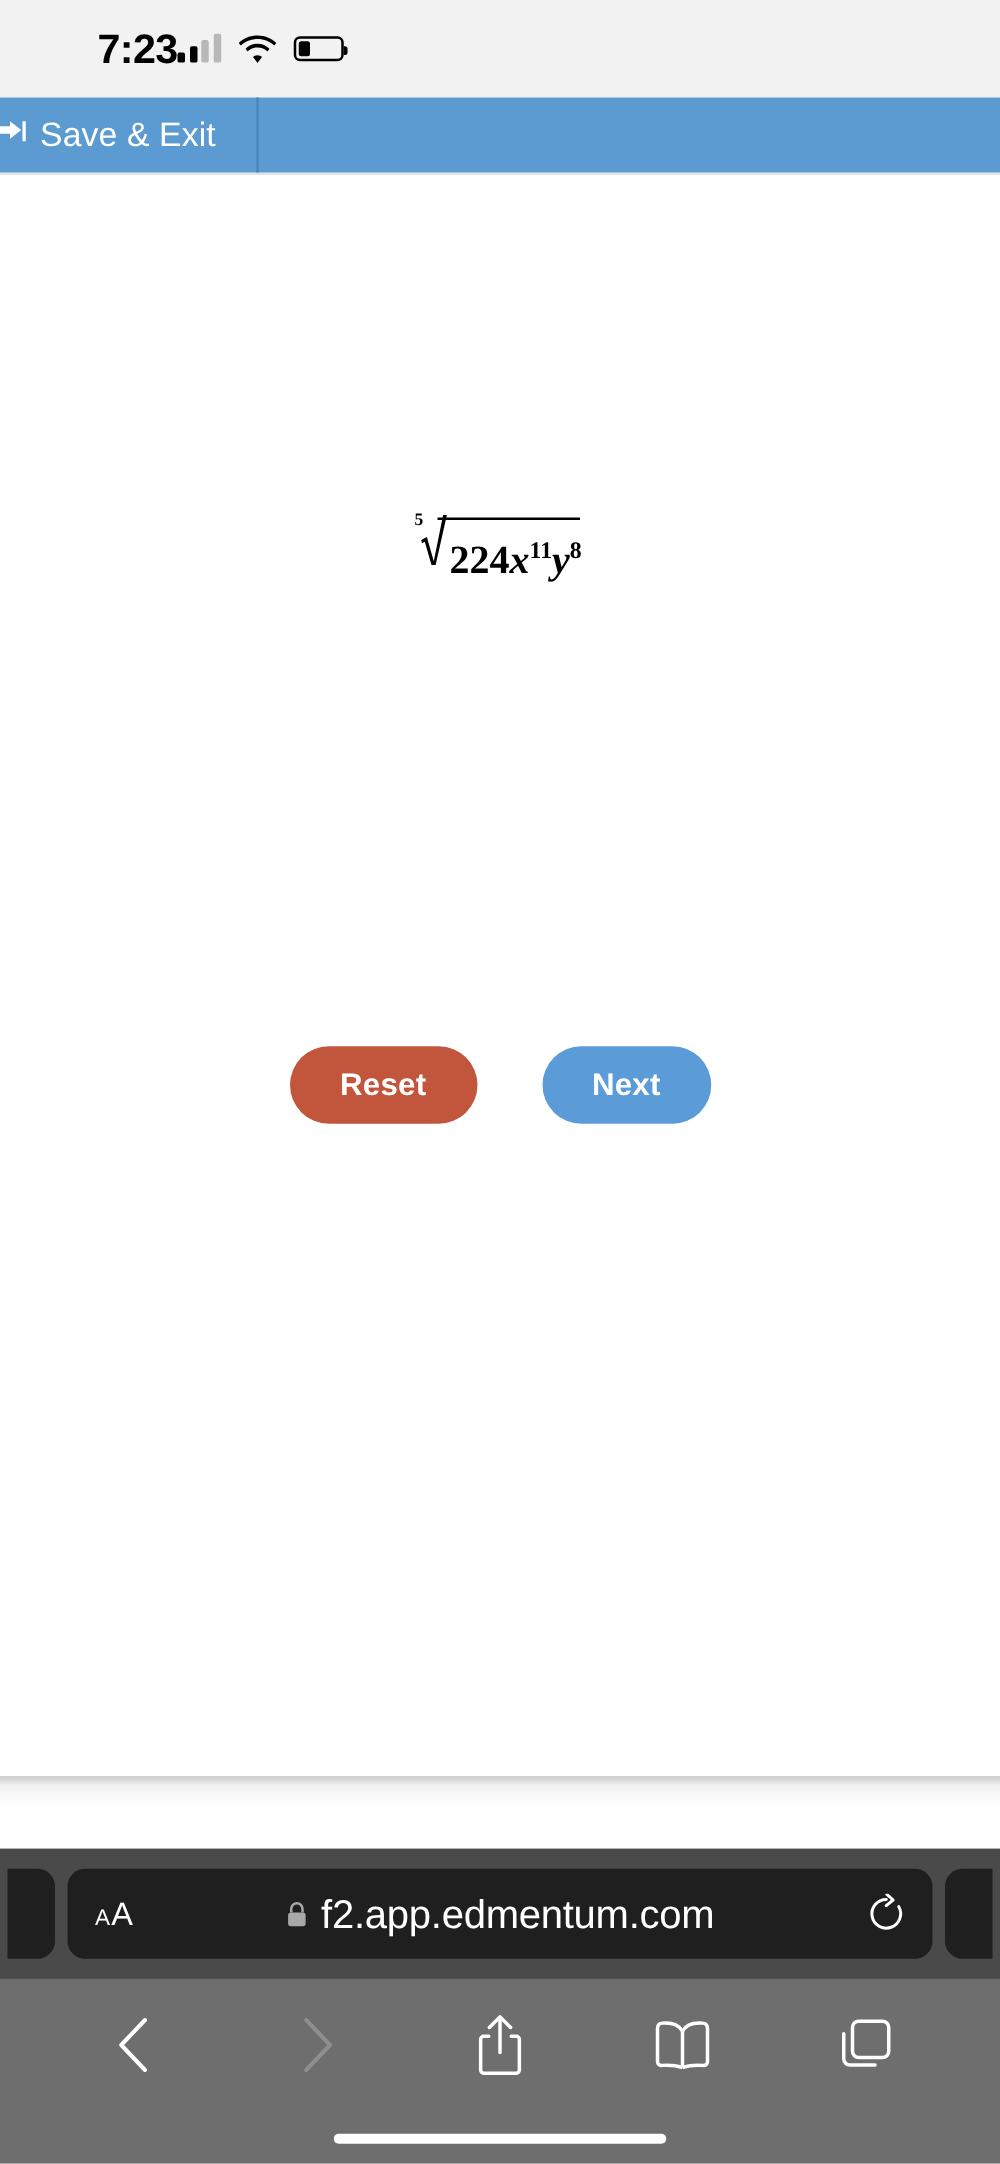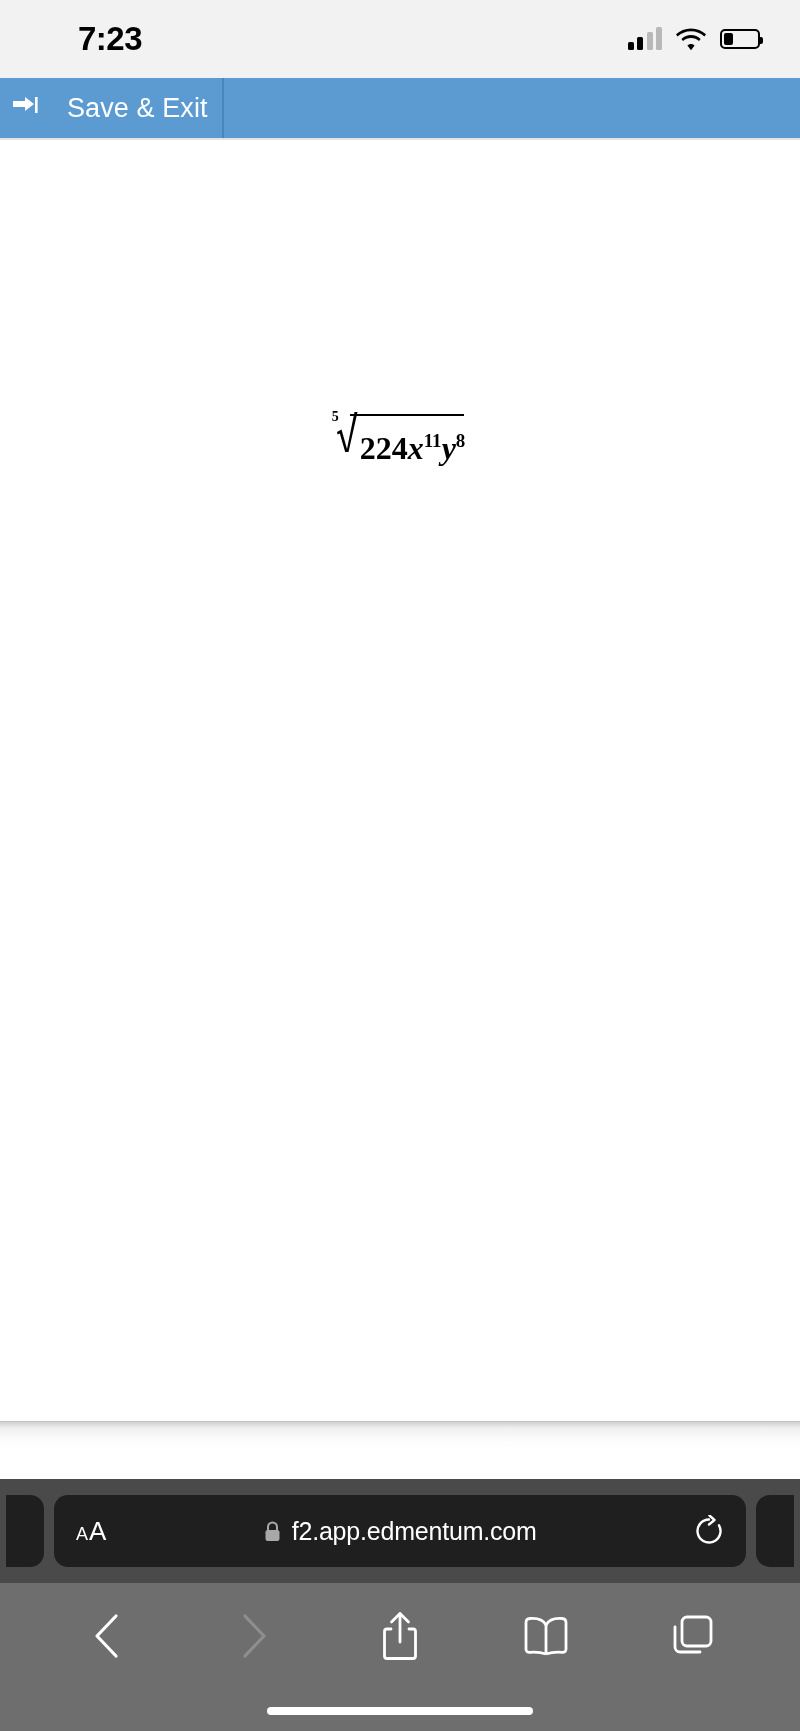--- a/index.html
+++ b/index.html
@@ -10,21 +10,20 @@
     overflow:hidden;
     position:relative;
   }
 
   
   .status-bar {
     height:78px;
     background:#f2f2f2;
     display:flex;
     align-items:center;
-    justify-content:space-between;
     padding:0 40px 0 78px;
     position:relative;
   }
   .status-time {
     font-size:33px;
     font-weight:700;
     color:#000;
     letter-spacing:-0.5px;
     font-family:"Liberation Sans", sans-serif;
   }
@@ -47,26 +46,25 @@
   .app-header {
     height:60px;
     background:#5b9bd1;
     display:flex;
     align-items:center;
     position:relative;
   }
   .save-exit {
     display:flex;
     align-items:center;
-    gap:28px;
+    gap:10px;
     height:100%;
     padding:0 24px 0 0;
     width:205px;
     box-sizing:border-box;
-    margin-left:17px;
   }
   .save-exit-icon { width:26px; height:26px; margin-left:-4px; flex:0 0 auto; }
   .save-exit-label {
     color:#ffffff;
     font-size:27px;
     font-weight:400;
     white-space:nowrap;
     letter-spacing:0.1px;
   }
   .header-divider {
@@ -216,21 +214,21 @@
   .url-center {
     flex:1;
     display:flex;
     align-items:center;
     justify-content:center;
     gap:11px;
   }
   .lock-icon { width:17px; height:21px; flex:0 0 auto; }
   .url-text {
     color:#ffffff;
-    font-size:25px;
+    font-size:32px;
     font-family:"Liberation Sans", sans-serif;
     letter-spacing:-0.2px;
   }
   .reload-btn { width:30px; height:32px; flex:0 0 auto; }
 
   .nav-row {
     height:105px;
     display:flex;
     align-items:center;
     justify-content:space-around;
@@ -297,20 +295,24 @@
       <span class="radical-sign">
         <svg width="22" height="44" viewBox="0 0 22 44">
           <path d="M1 24 L5.5 21.5 L11 41 L18.5 4 L21.5 4 L12.5 44 L9.2 44 L3.8 25.4 L1.6 26.6 Z" fill="#000"></path>
         </svg>
       </span>
       <span class="radicand"><span>224</span><span class="var">x</span><sup>11</sup><span class="var">y</span><sup>8</sup></span>
       <span class="overbar" style="left: 18px; width: 114.656px;"></span>
     </div>
   </div>
 
+  <div class="btn-row">
+    <button class="btn btn-reset">Reset</button>
+    <button class="btn btn-next">Next</button>
+  </div>
 
 </div>
 
 <div class="page-edge"></div>
 
 <div class="safari-chrome">
 
   <div class="urlbar-row">
     <div class="tab-peek left"></div>
     <div class="urlbar">

